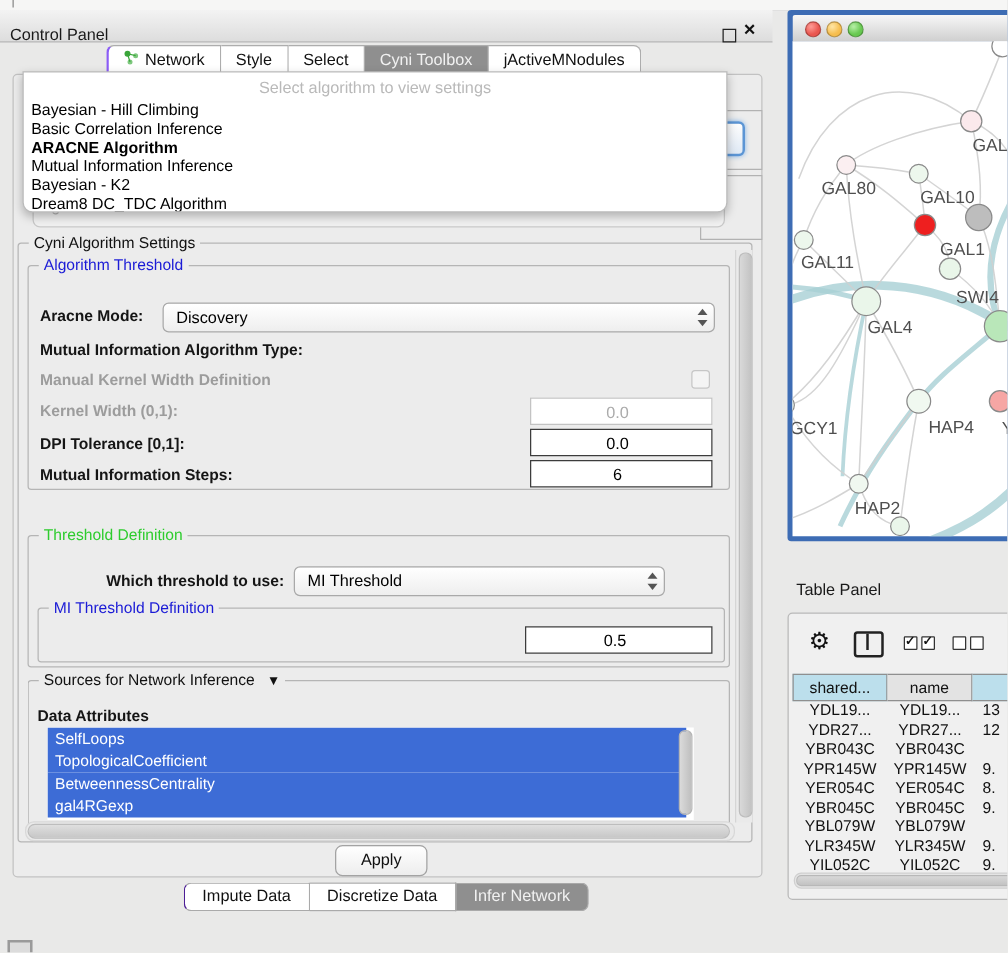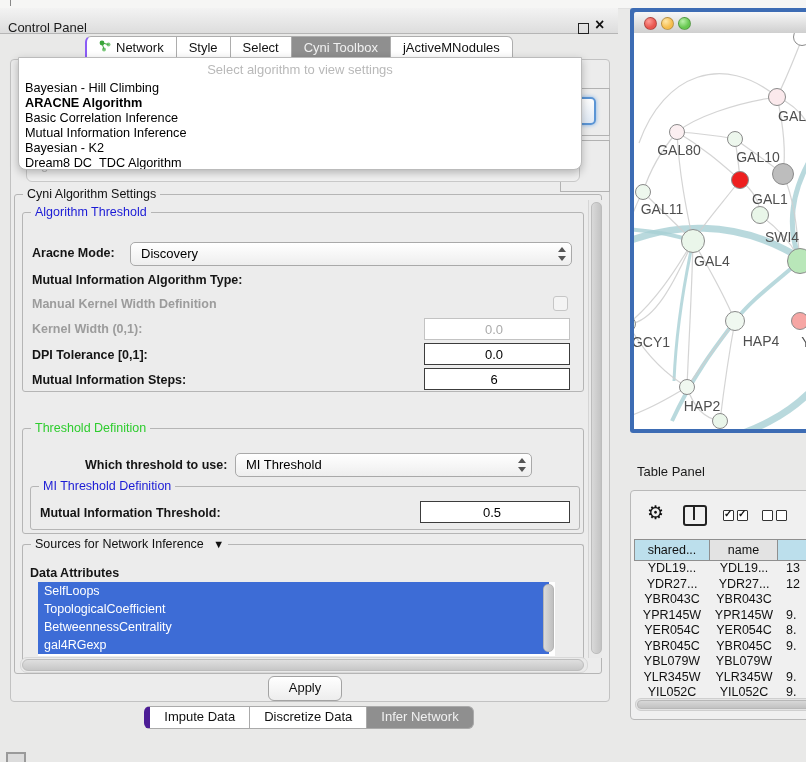--- a/index.html
+++ b/index.html
@@ -84,21 +84,21 @@
   .hscroll{left:20px;top:657px;width:566px;height:14px;background:#eaeaea;border:1px solid #d8d8d8;border-radius:7px;}
   .hscroll .thumb{position:absolute;left:1px;top:1px;height:10px;width:560px;border-radius:6px;
                   background:linear-gradient(#dfdfdf,#c7c7c7);border:1px solid #bdbdbd;}
 
   .apply-btn{left:268px;top:676px;width:72px;height:23px;background:linear-gradient(#ffffff,#ededed);
              border:1px solid #a3a3a3;border-radius:6px;font-size:13px;text-align:center;line-height:22px;}
 
   .bottom-tabs{left:0;top:706px;width:618px;display:flex;justify-content:center;}
   .btab{padding:0 14px;height:21px;line-height:20px;font-size:13px;background:#fff;
         border:1px solid #aaa;border-left:none;}
-  .btab:first-child{border-left:6px solid #4c1d95;border-radius:6px 0 0 6px;}
+  .btab:first-child{border-left:1px solid #4c1d95;border-radius:6px 0 0 6px;}
   .btab:last-child{border-radius:0 6px 6px 0;}
   .btab.selected{background:#8f8f8f;color:#f1f1f1;}
 
   .corner-icon{left:6px;top:752px;width:16px;height:14px;border:2px solid #9a9a9a;background:#dcdcdc;}
 
   
   .net-window{left:630px;top:8px;width:210px;height:425px;background:#3d6cb4;border-radius:3px;
               box-shadow:inset 0 0 0 1px #2d5globalise;} 
   .net-titlebar{position:absolute;left:4px;top:4px;right:4px;height:21px;
                 background:linear-gradient(#f7f7f7,#cfcfcf);border-bottom:1px solid #9b9b9b;
@@ -179,22 +179,22 @@
   <div class="abs fragB"></div>
   <div class="abs blue-stepper"></div>
   <div class="abs ghost-combo">
     <span>galFiltered.sif default node</span>
   </div>
 
   <div class="abs popup">
     <div class="popup-placeholder">Select algorithm to view settings</div>
     <div id="popup-items">
         <div class="popup-item">Bayesian - Hill Climbing</div>
+        <div class="popup-item">Basic Correlation Inference</div>
         <div class="popup-item bold">ARACNE Algorithm</div>
-        <div class="popup-item">Basic Correlation Inference</div>
         <div class="popup-item">Mutual Information Inference</div>
         <div class="popup-item">Bayesian - K2</div>
         <div class="popup-item">Dream8 DC_TDC Algorithm</div>
       </div>
   </div>
 
   <div class="abs group settings-outer">
     <span class="group-title">Cyni Algorithm Settings</span>
   </div>
   <div class="abs vscroll">
@@ -230,21 +230,20 @@
   <div class="abs combo" style="left:235px;top:453px;width:295px;">
     <span class="val">MI Threshold</span>
     <span class="steppers">
         <span class="up"></span>
         <span class="down"></span>
       </span>
   </div>
   <div class="abs group" style="left:30px;top:486px;width:548px;height:42px;">
     <span class="group-title" style="color:#1b1bd6;">MI Threshold Definition</span>
   </div>
-  <span class="abs lbl" style="left:40px;top:506px;">Mutual Information Threshold:</span>
   <input class="abs field" style="left: 420px; top: 501px; width: 142px;" value="0.5">
 
   <div class="abs group" style="left:22px;top:544px;width:560px;height:118px;border-bottom:none;border-radius:3px 3px 0 0;">
     <span class="group-title"><span>Sources for Network Inference</span> <span class="tri-down">▼</span></span>
   </div>
   <span class="abs lbl" style="left:30px;top:566px;">Data Attributes</span>
   <div class="abs attr-list" id="attr-list">
     <span class="attr-scroll"></span>
   <div class="attr-item" style="background: rgb(61, 108, 214); width: 505px;">SelfLoops</div>
       <div class="attr-item" style="background: rgb(61, 108, 214); width: 505px;">TopologicalCoefficient</div>

